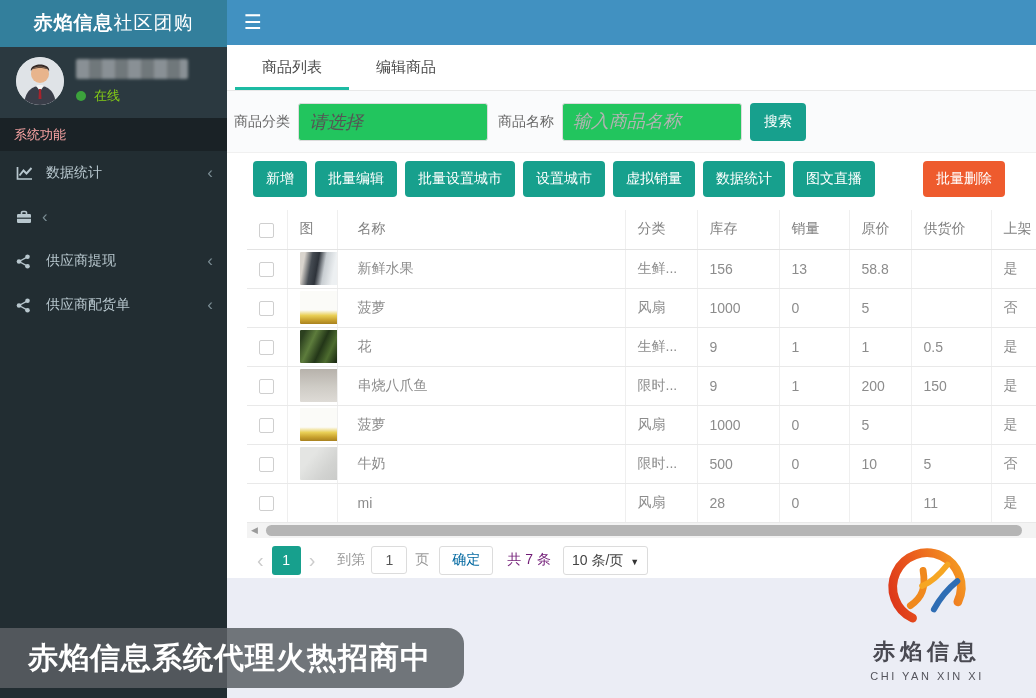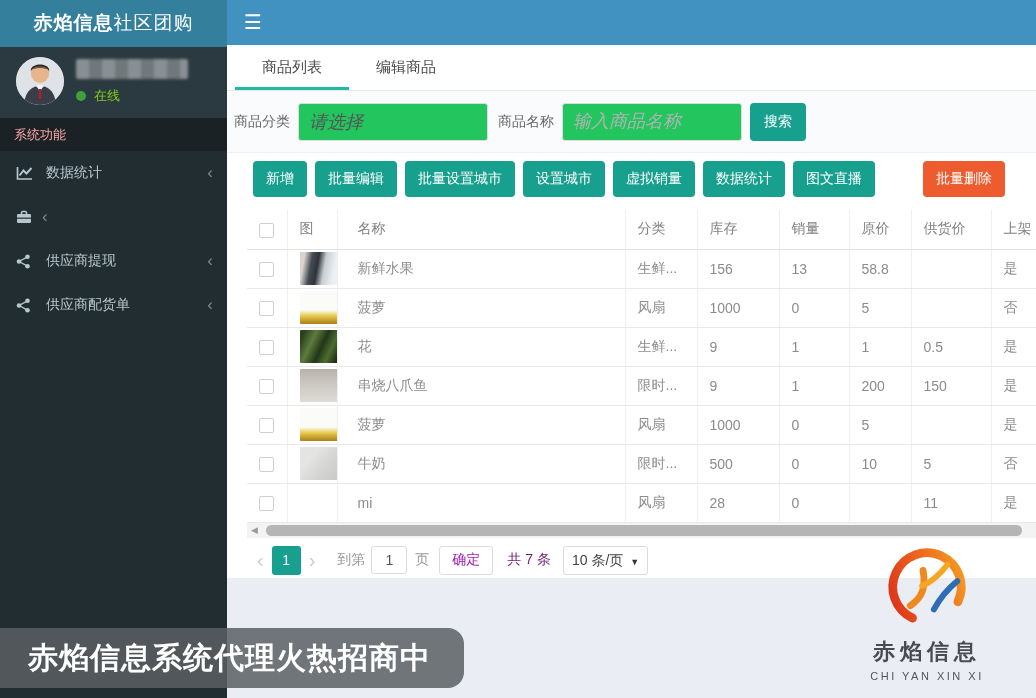--- a/index.html
+++ b/index.html
@@ -128,21 +128,21 @@
     text-align:center; line-height:29px; cursor:pointer;
   }
   .pg-label { margin:0 6px 0 14px; }
   .pg-input {
     width:36px; height:28px; border:1px solid #dcdcdc; border-radius:3px;
     text-align:center; font-size:14px; color:#555; outline:none; font-family:inherit;
   }
   .pg-page { margin:0 10px 0 8px; }
   .pg-confirm {
     height:29px; padding:0 12px; background:#fff; border:1px solid #dcdcdc; border-radius:3px;
-    font-size:14px; color:#a21caf; cursor:pointer; font-family:inherit;
+    font-size:14px; color:#0369a1; cursor:pointer; font-family:inherit;
   }
   .pg-total { margin:0 12px 0 14px; color:#701a75; }
   .pg-size {
     height:29px; padding:0 8px; background:#fff; border:1px solid #dcdcdc; border-radius:3px;
     font-size:14px; color:#444; line-height:27px; cursor:pointer;
   }
   .pg-size .caret { font-size:9px; margin-left:7px; color:#333; }
   
   .brand { position:absolute; right:44px; bottom:16px; width:130px; text-align:center; }
   .brand-name { font-size:22px; font-weight:bold; color:#4a4a52; letter-spacing:5px; margin-top:2px; }

